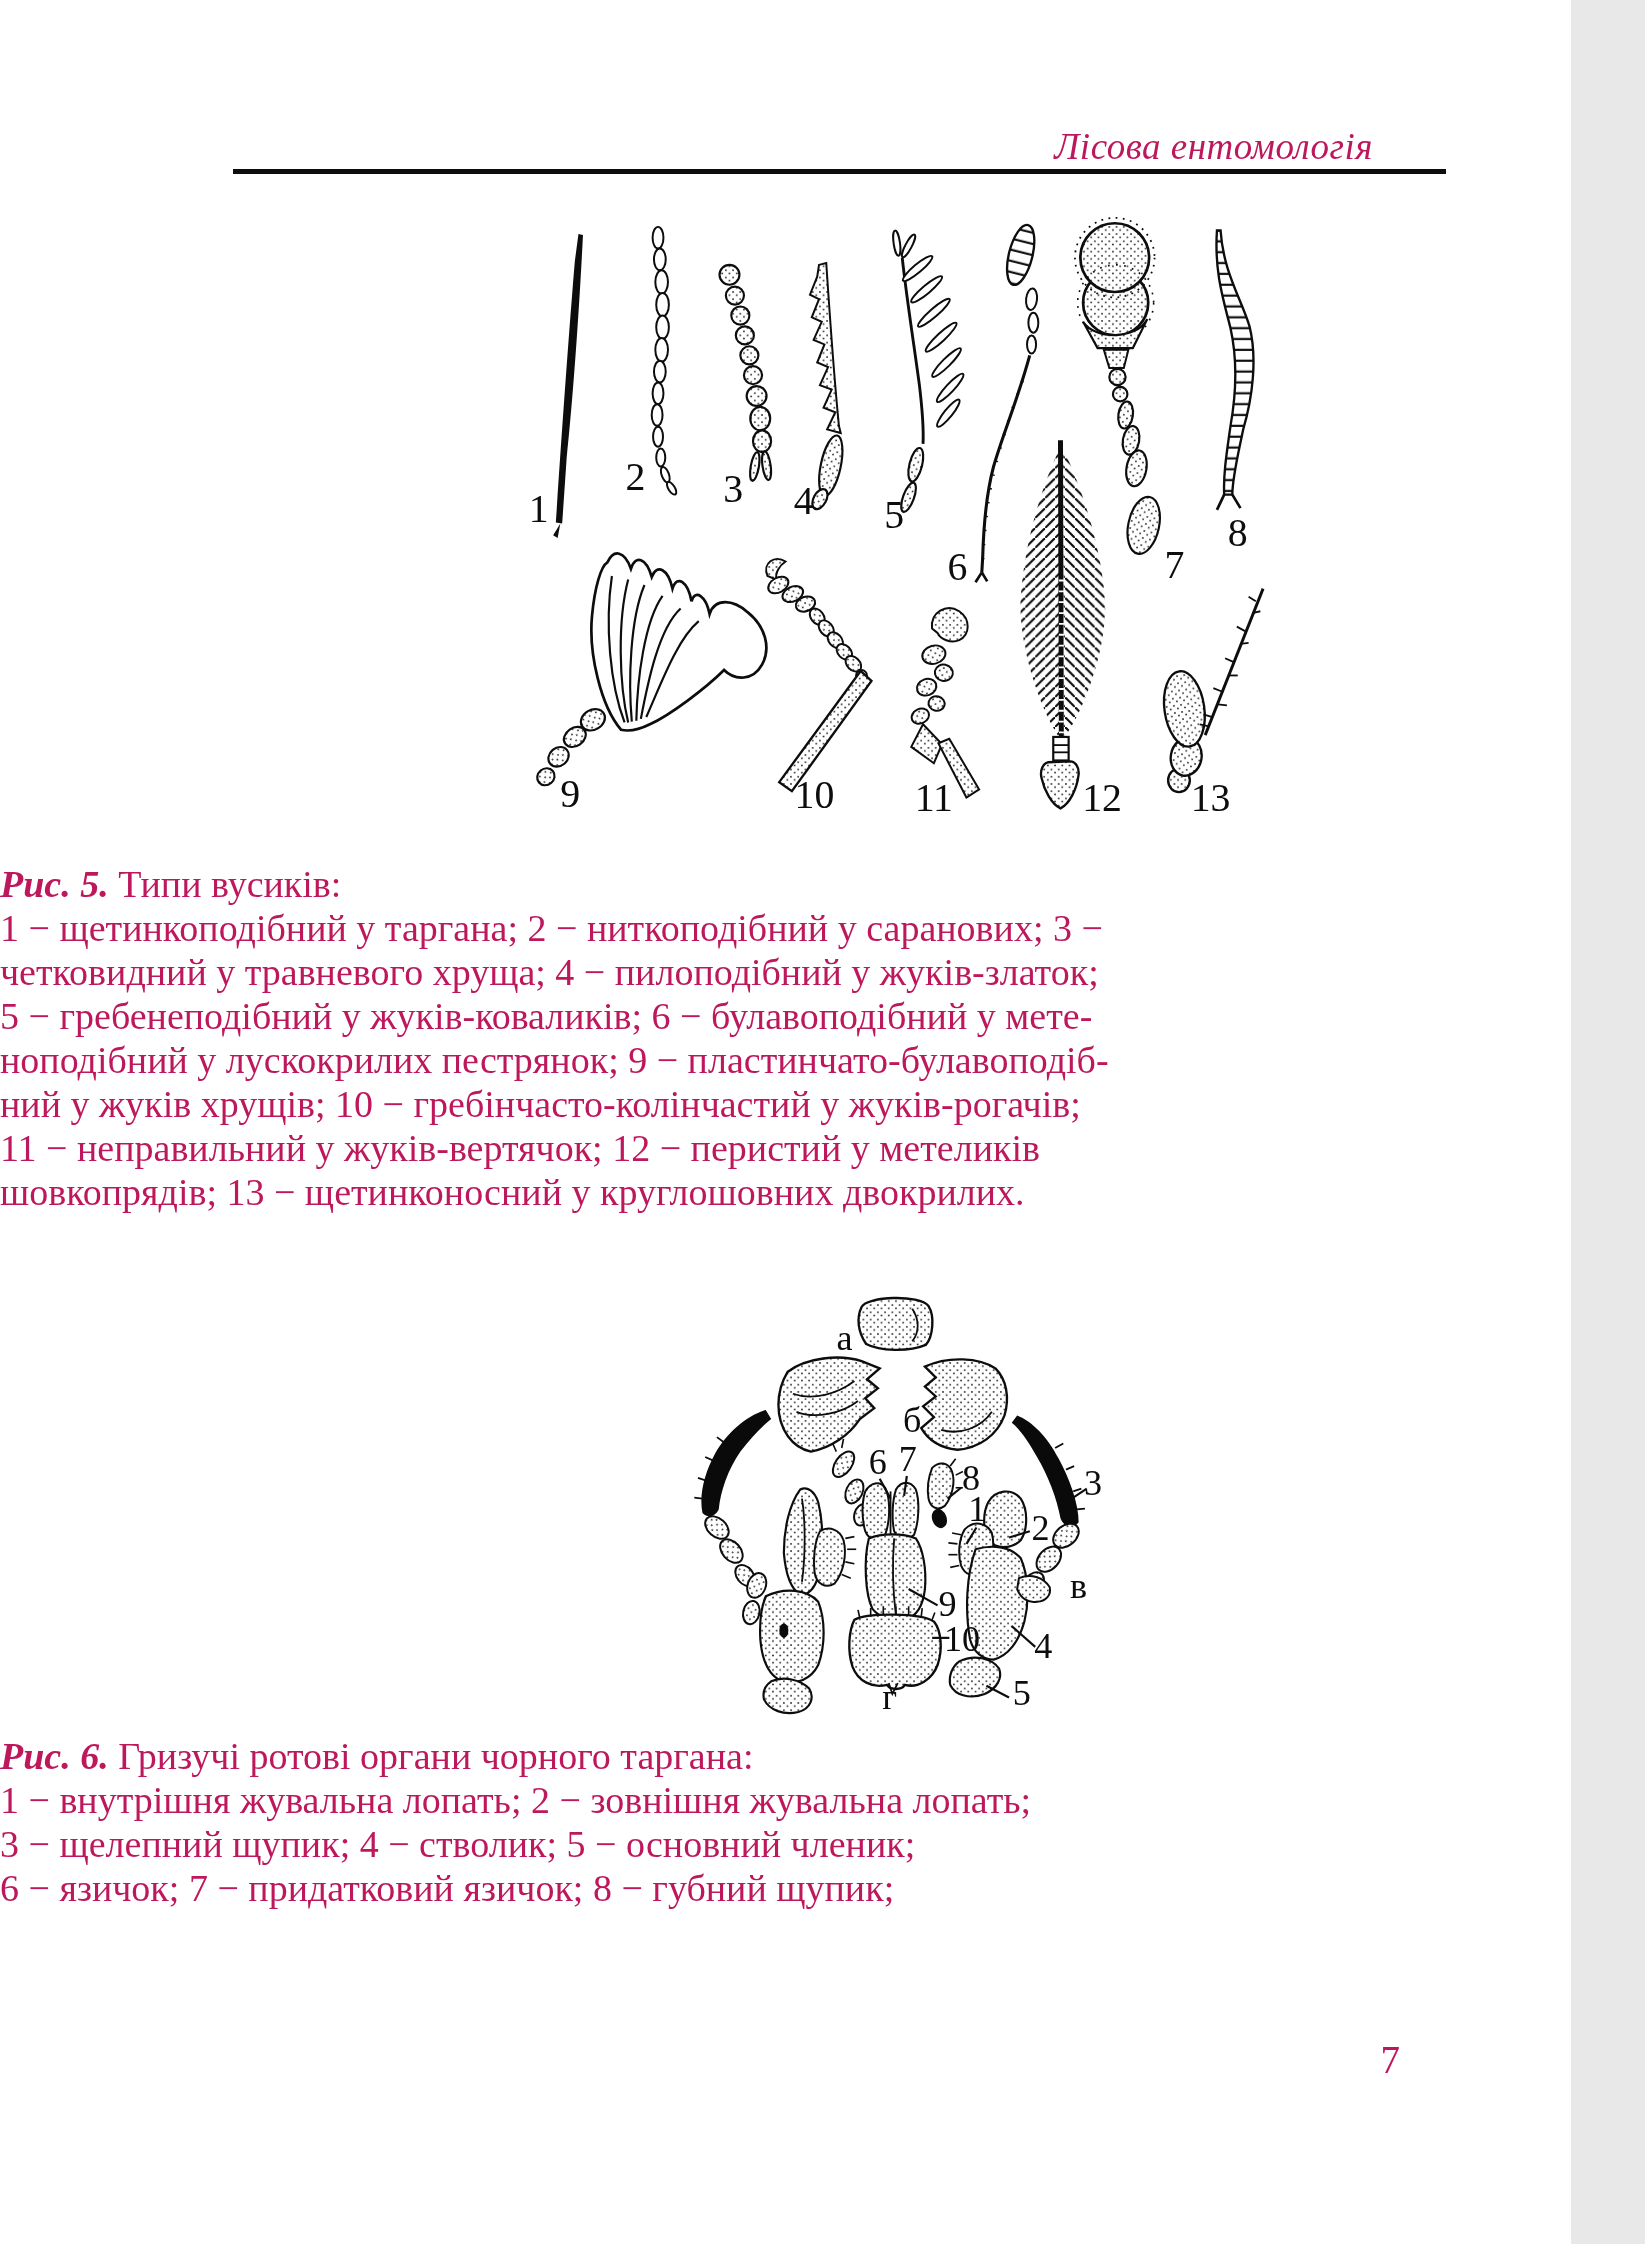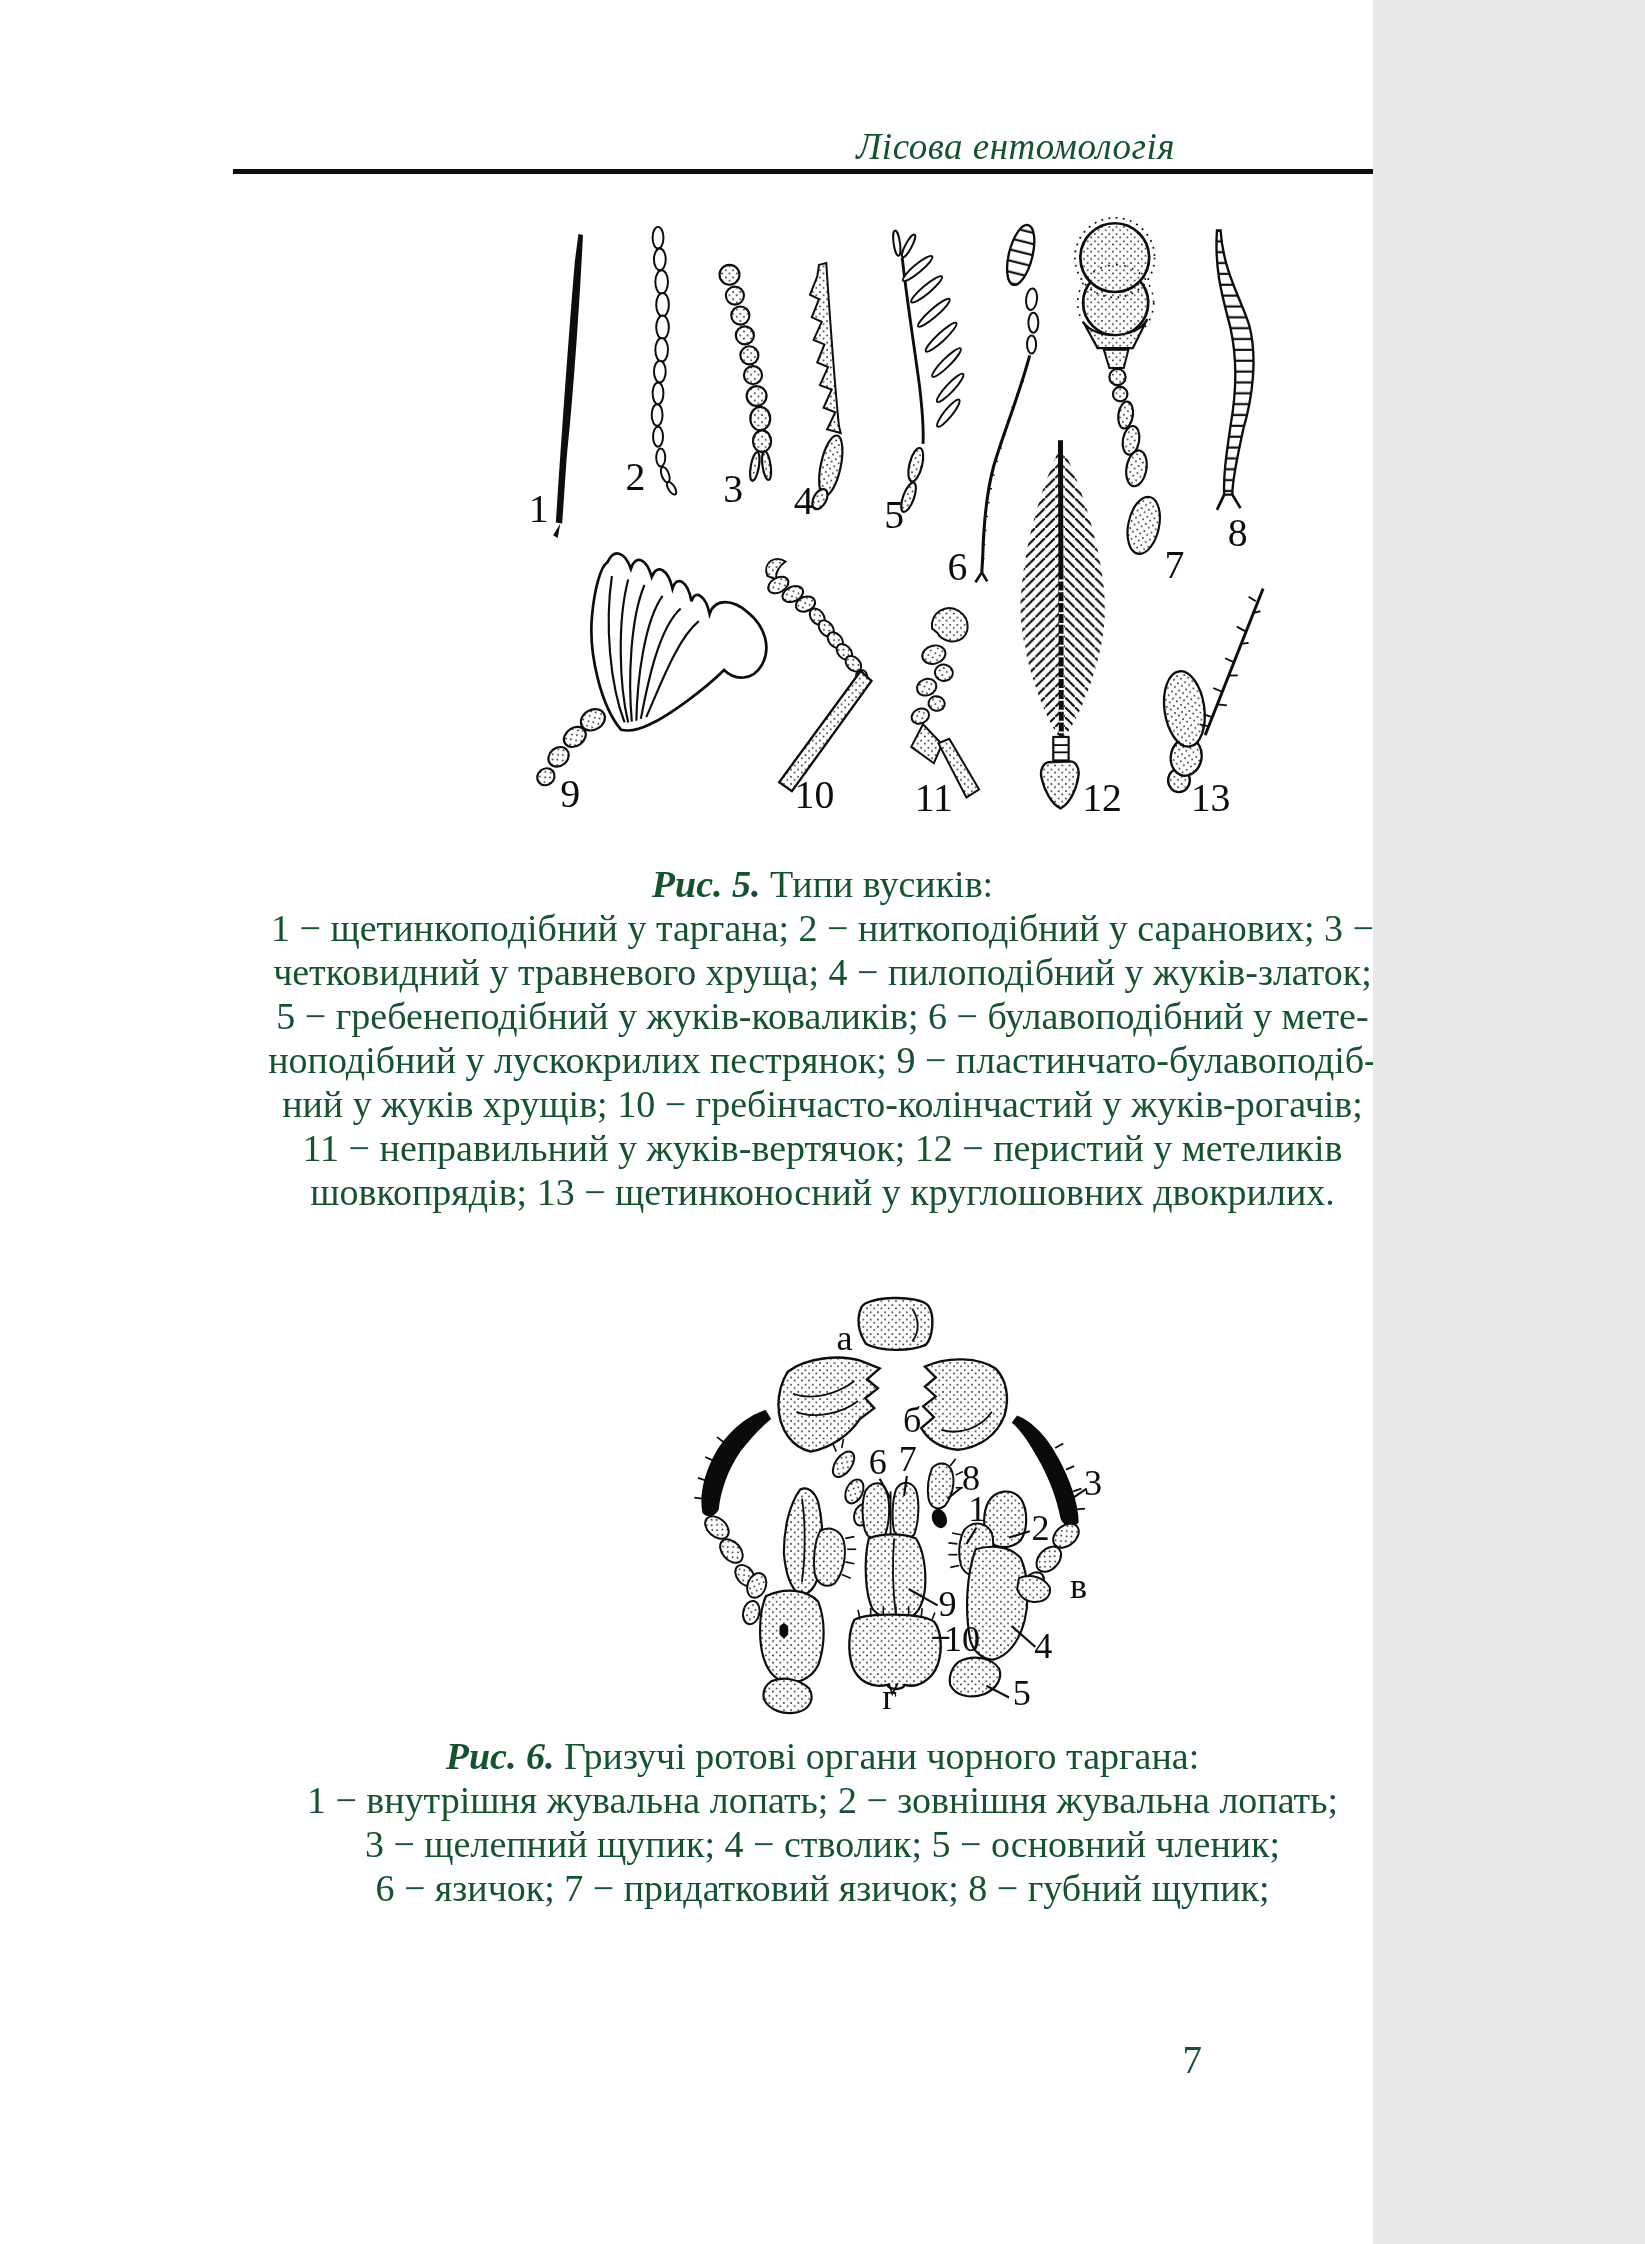--- a/index.html
+++ b/index.html
@@ -1,21 +1,21 @@
 <!DOCTYPE html>
 <html style="font-size:14.5px"><head>
 <meta charset="utf-8">
 <style>
   html,body{margin:0;padding:0;background:#e8e8e8;}
-  #page{position:relative;width:1373px;height:2244px;background:#ffffff;overflow:hidden;
-        font-family:"Liberation Serif",serif;color:#14532d;}
+  #page{position:relative;width:1571px;height:2244px;background:#ffffff;overflow:hidden;
+        font-family:"Liberation Serif",serif;color:#be185d;}
   .header{position:absolute;top:125px;right:198px;font-size:37px;font-style:italic;
           letter-spacing:0.5px;white-space:nowrap;}
   .rule{position:absolute;left:233px;top:169px;width:1213px;height:5.4px;background:#0d0d0d;}
-  .caption{position:absolute;left:0;width:1645px;text-align:center;font-size:38px;line-height:44px;}
+  .caption{position:absolute;left:0;width:1645px;font-size:38px;line-height:44px;}
   .cap5{top:862px;}
   .cap6{top:1734px;}
   .fignum{font-weight:bold;font-style:italic;}
   .figsvg{position:absolute;}
   .pagenum{position:absolute;top:2037px;right:171px;font-size:39px;}
   svg text{font-family:"Liberation Serif",serif;fill:#0d0d0d;}
   .ln{stroke:#0d0d0d;fill:none;}
 </style>
 </head>
 <body>

